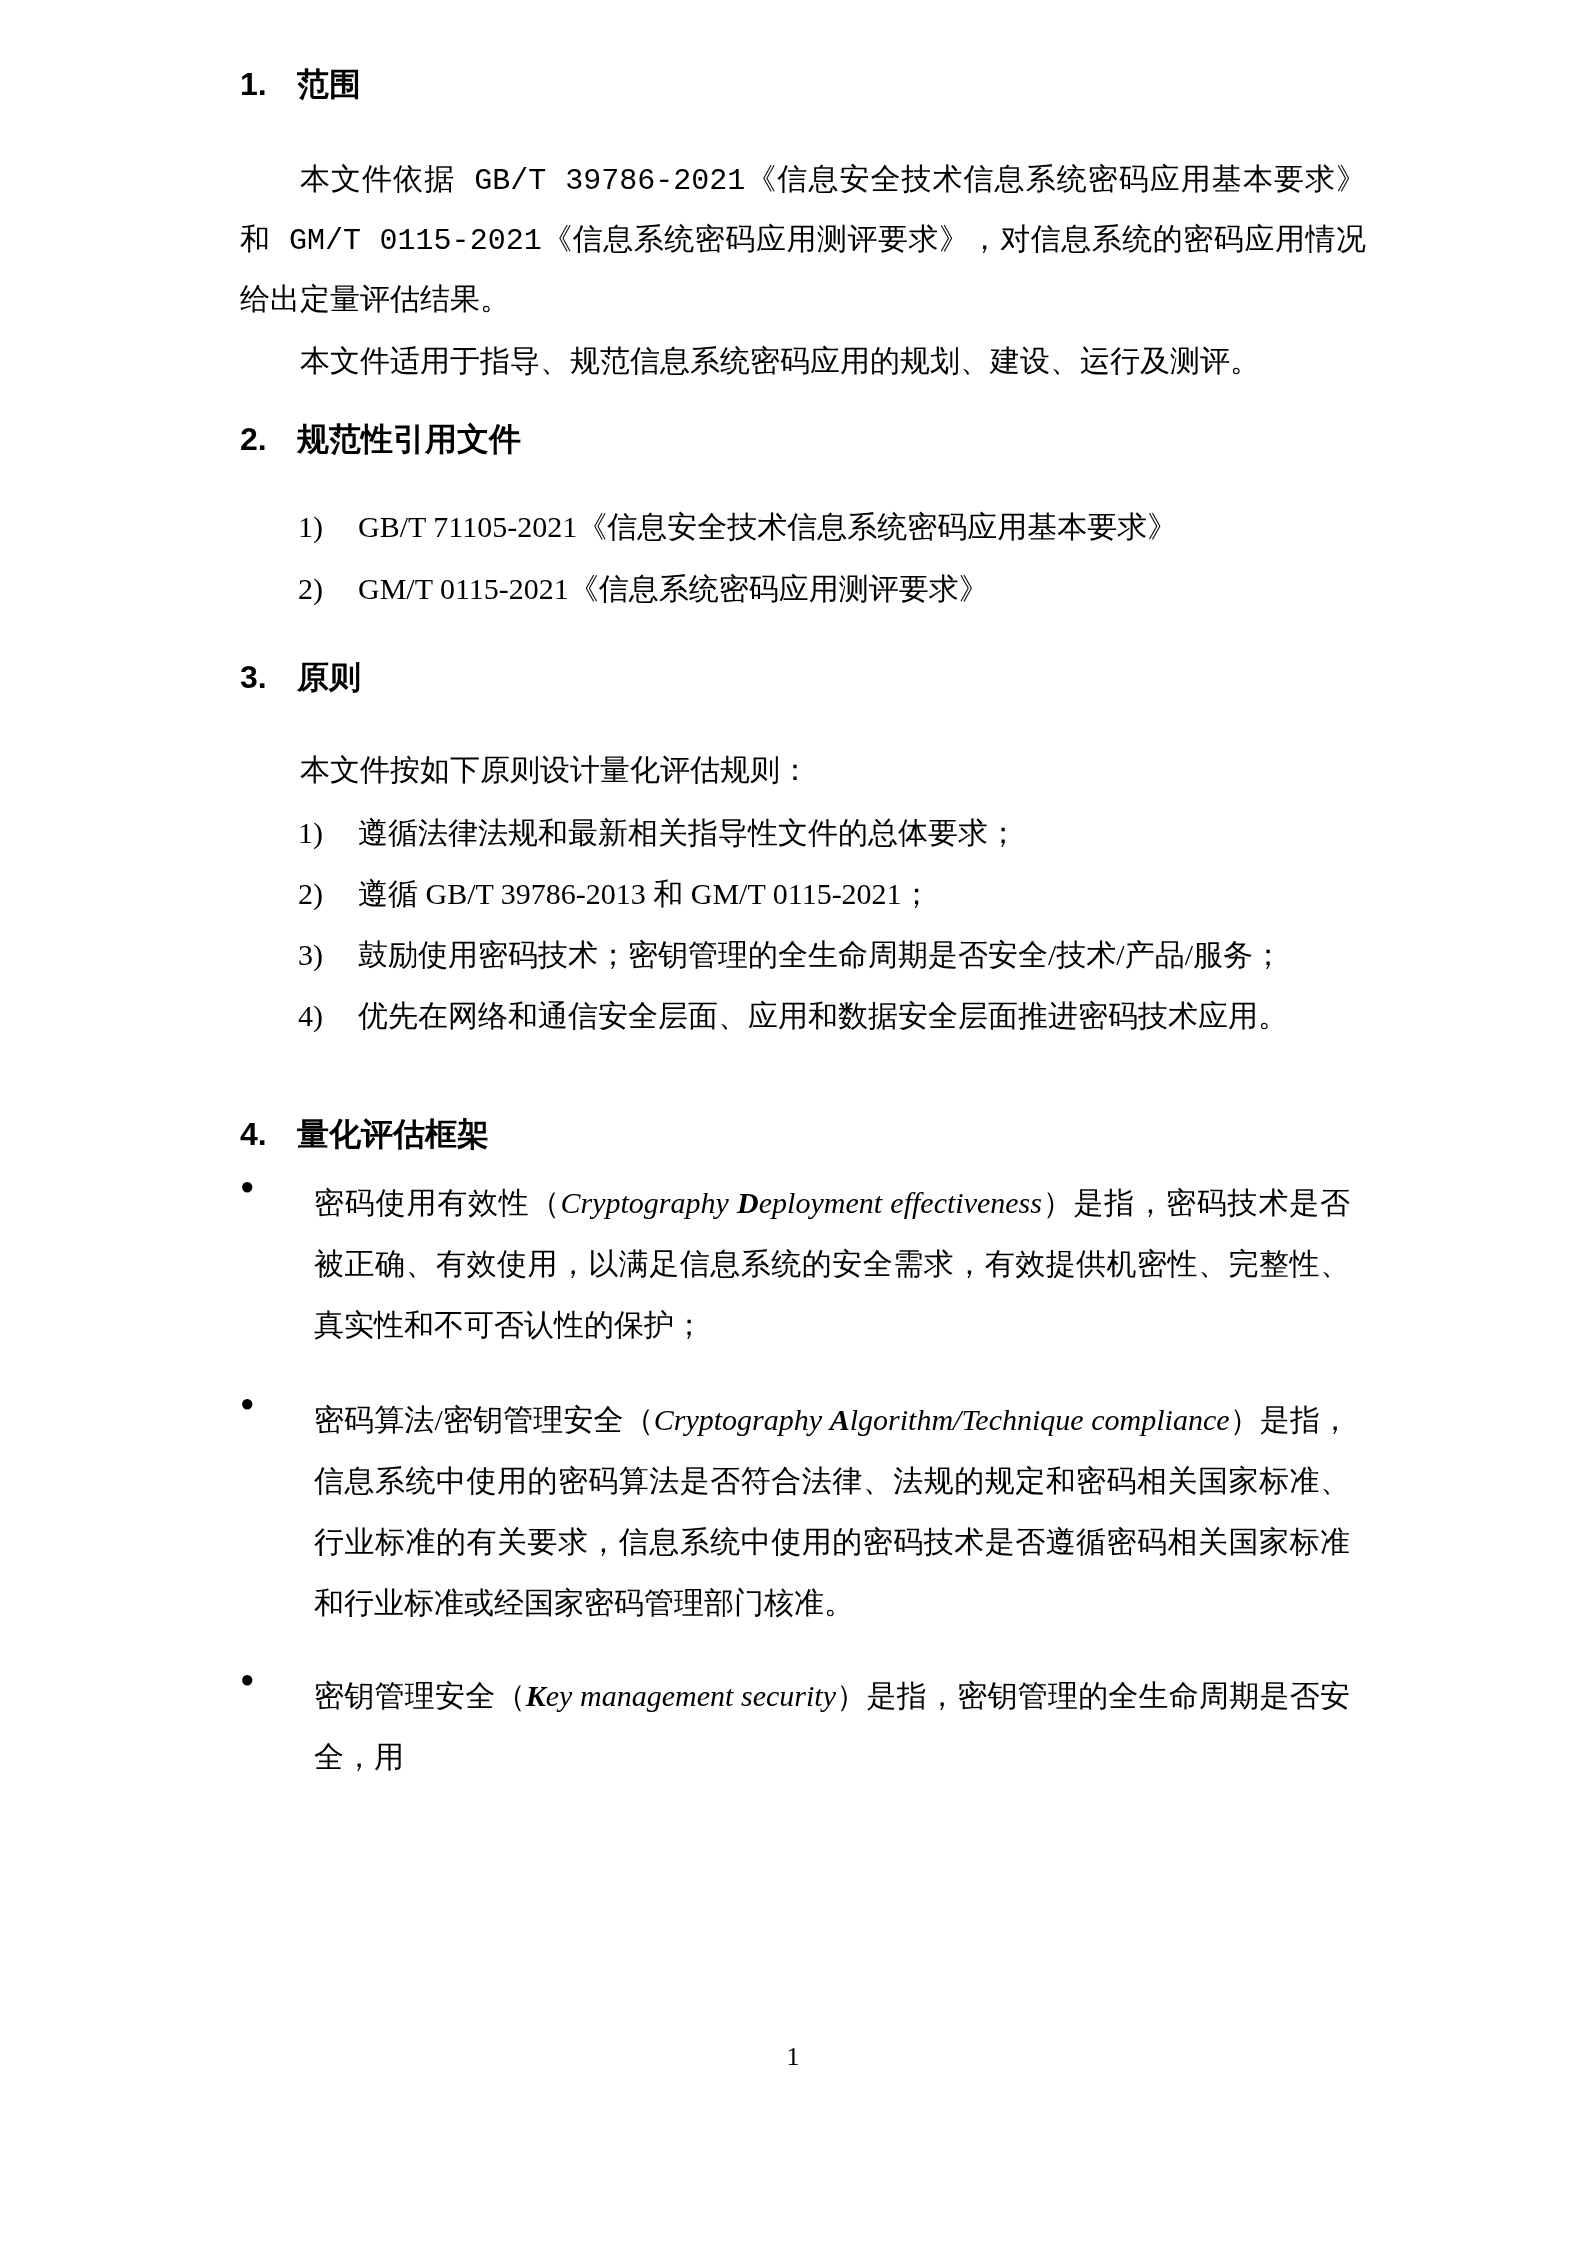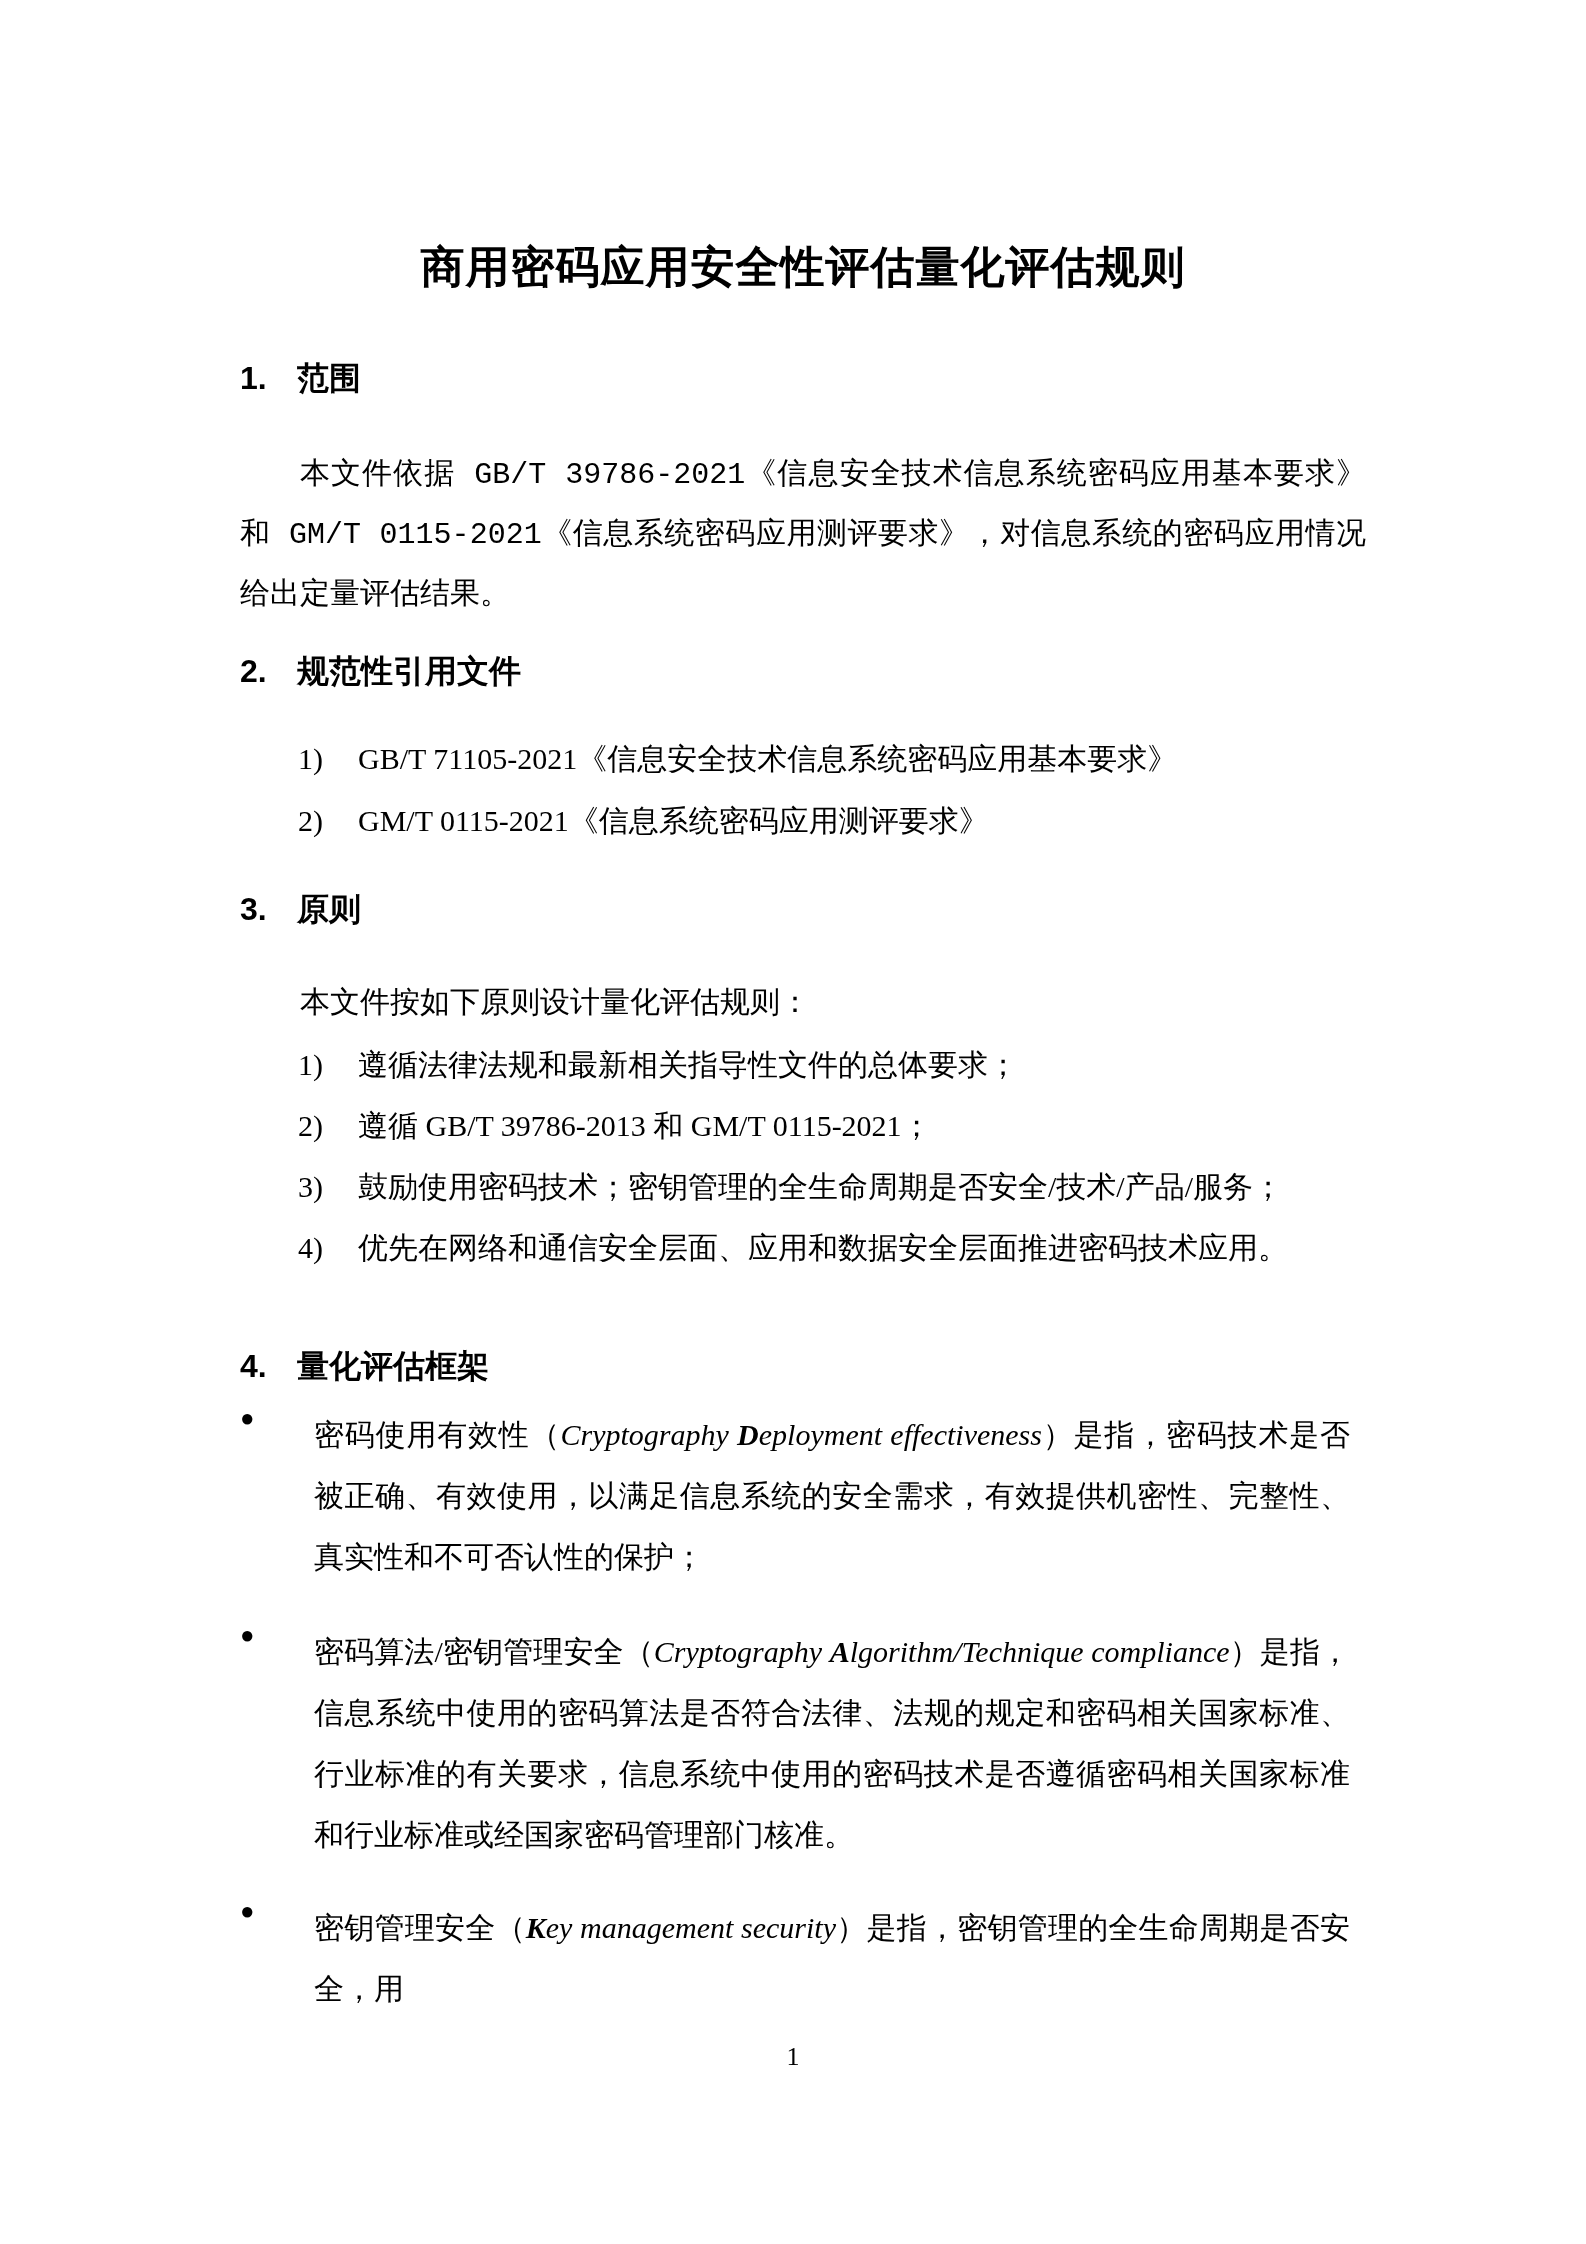--- a/index.html
+++ b/index.html
@@ -68,27 +68,27 @@
     text-align:center;
     font-size:26px;
     line-height:30px;
   }
 </style>
 </head>
 <body>
 
 <div class="page">
 
-  <div class="doc-title">商用密码应用安全性评估量化评估规则</div>
 
   <div class="sec-heading h1">
     <span class="sec-num">1.</span>
     <span>范围</span>
   </div>
   <p class="body-par p1">本文件依据 GB/T 39786-2021《信息安全技术信息系统密码应用基本要求》和 GM/T 0115-2021《信息系统密码应用测评要求》，对信息系统的密码应用情况给出定量评估结果。</p>
+  <p class="body-par p2">本文件适用于指导、规范信息系统密码应用的规划、建设、运行及测评。</p>
 
   <div class="sec-heading h2">
     <span class="sec-num">2.</span>
     <span>规范性引用文件</span>
   </div>
   <div class="num-list nl2">
     <div class="list-row">
       <span class="list-marker">1)</span>
       <span class="list-text">GB/T 71105-2021《信息安全技术信息系统密码应用基本要求》</span>
     </div>

